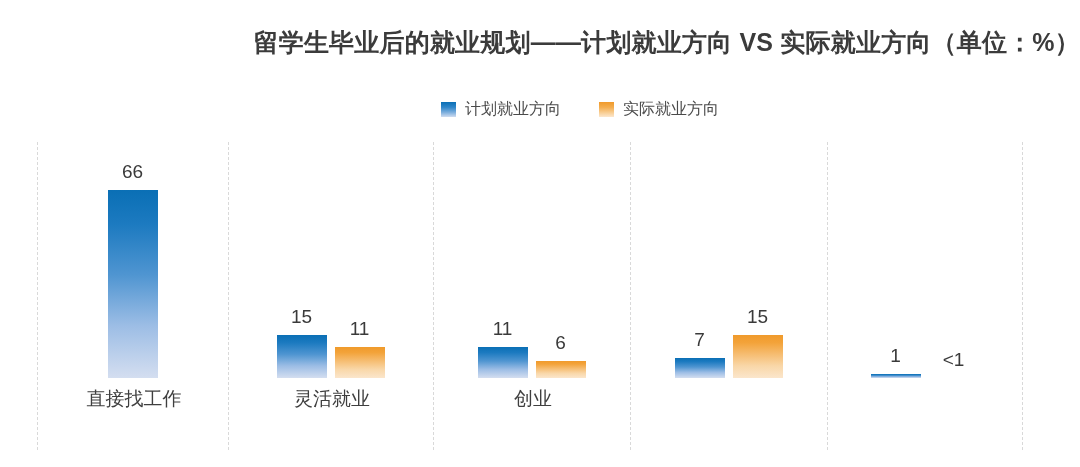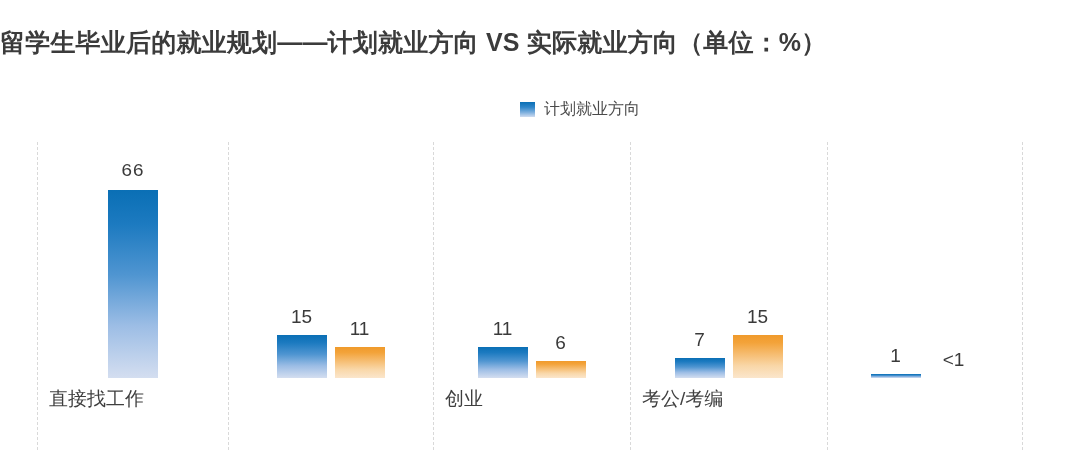--- a/index.html
+++ b/index.html
@@ -14,21 +14,21 @@
     overflow: hidden;
     position: relative;
   }
 
   
   #chart-title {
     position: absolute;
     left: 0;
     top: 26px;
     width: 1080px;
-    text-align: left;
+    text-align: right;
     font-size: 25px;
     font-weight: bold;
     color: #3b3b3b;
     letter-spacing: 0.2px;
     white-space: nowrap;
   }
 
   
   #legend {
     position: absolute;
@@ -117,67 +117,73 @@
     width: 50px;
   }
   .bar.plan {
     background: linear-gradient(to bottom, #0a6fb5 0%, #1c7ac0 18%, #4f95d1 45%, #9cbde5 72%, #d4def0 100%);
   }
   .bar.actual {
     background: linear-gradient(to bottom, #f09a2b 0%, #f3a33a 18%, #f6bd72 45%, #f9d7a8 72%, #fbe6cc 100%);
   }
   .cat-label {
     position: absolute;
-    left: 12px;
+    left: 3px;
     right: 0;
     top: 244px;
+    text-align: center;
     font-size: 19px;
     color: #3f3f3f;
     white-space: nowrap;
   }
 </style>
 </head>
 <body>
 
 <div id="chart-title">留学生毕业后的就业规划——计划就业方向 VS 实际就业方向（单位：%）</div>
 
 <div id="legend">
   <div class="legend-item">
     <span class="legend-swatch plan"></span>
     <span class="legend-label">计划就业方向</span>
+  </div>
+  <div class="legend-item">
+    <span class="legend-swatch actual"></span>
+    <span class="legend-label">实际就业方向</span>
   </div>
 </div>
 
 <div id="plot">
     <div class="sep" style="left: 0px;"></div>
     <div class="sep" style="left: 191px;"></div>
     <div class="sep" style="left: 396px;"></div>
     <div class="sep" style="left: 593px;"></div>
     <div class="sep" style="left: 790px;"></div>
     <div class="sep" style="left: 985px;"></div>
-    <div class="group" style="left: 0px; width: 191px; font-family: Liberation Mono, monospace;">
+    <div class="group" style="left: 0px; width: 191px;">
       <div class="bars">
         <div class="bar-wrap">
           <div class="bar-value" style="bottom: 197px;">66</div>
           <div class="bar plan" style="height: 188px;"></div>
         </div>
       </div>
       <div class="cat-label">直接找工作</div>
     </div>
     <div class="group" style="left: 191px; width: 205px;">
       <div class="bars">
         <div class="bar-wrap">
           <div class="bar-value" style="bottom: 51.7273px;">15</div>
           <div class="bar plan" style="height: 42.7273px;"></div>
         </div>
         <div class="bar-wrap">
           <div class="bar-value" style="bottom: 40.3333px;">11</div>
           <div class="bar actual" style="height: 31.3333px;"></div>
         </div>
       </div>
+      <div class="cat-label">灵活就业</div>
     </div>
     <div class="group" style="left: 396px; width: 197px;">
       <div class="bars">
         <div class="bar-wrap">
           <div class="bar-value" style="bottom: 40.3333px;">11</div>
           <div class="bar plan" style="height: 31.3333px;"></div>
         </div>
         <div class="bar-wrap">
           <div class="bar-value" style="bottom: 26.0909px;">6</div>
           <div class="bar actual" style="height: 17.0909px;"></div>
@@ -189,21 +195,20 @@
       <div class="bars">
         <div class="bar-wrap">
           <div class="bar-value" style="bottom: 28.9394px;">7</div>
           <div class="bar plan" style="height: 19.9394px;"></div>
         </div>
         <div class="bar-wrap">
           <div class="bar-value" style="bottom: 51.7273px;">15</div>
           <div class="bar actual" style="height: 42.7273px;"></div>
         </div>
       </div>
-      <div class="cat-label">考公/考编</div>
     </div>
     <div class="group" style="left: 790px; width: 195px;">
       <div class="bars">
         <div class="bar-wrap">
           <div class="bar-value" style="bottom: 13px;">1</div>
           <div class="bar plan" style="height: 4px;"></div>
         </div>
         <div class="bar-wrap">
           <div class="bar-value" style="bottom: 9px;">&lt;1</div>
           <div class="bar actual" style="height: 0px;"></div>

